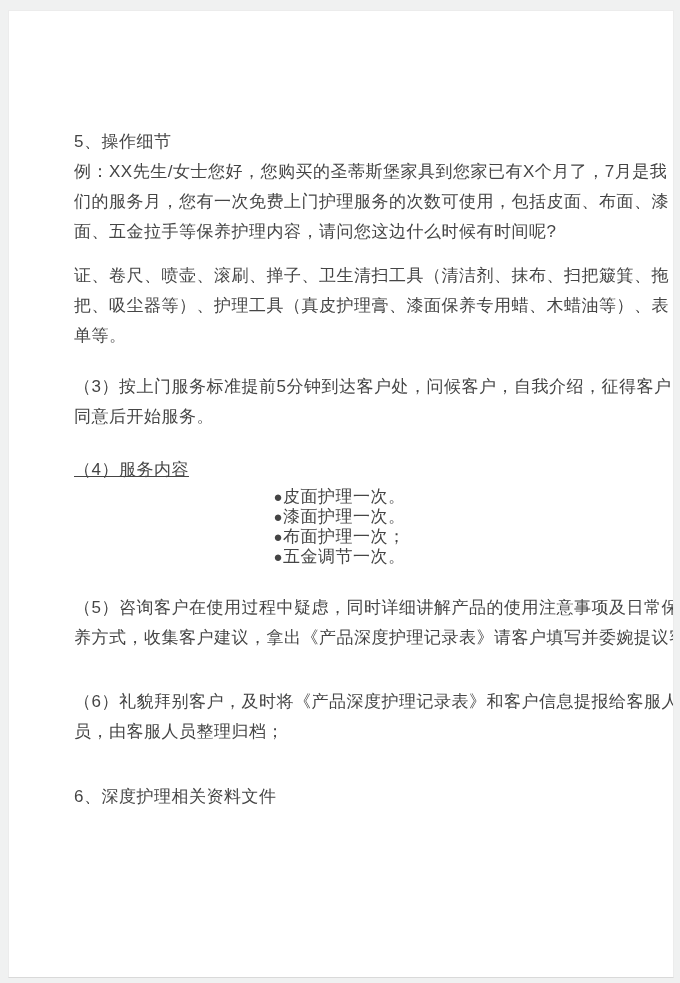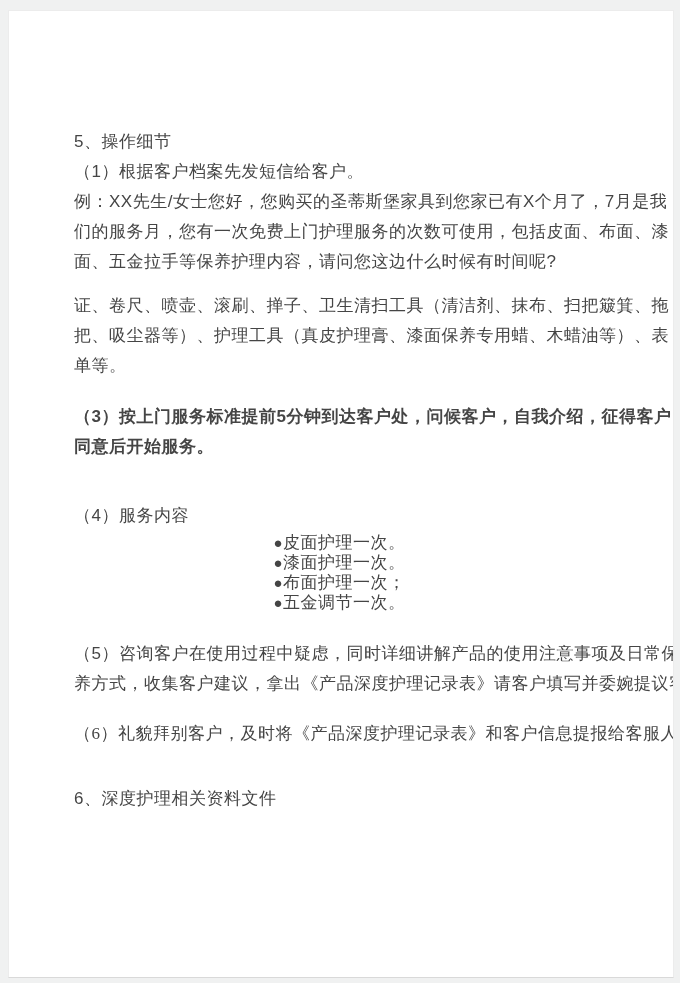--- a/index.html
+++ b/index.html
@@ -27,39 +27,38 @@
     padding: 116px 68px 0 65px;
     color: #454545;
     font-size: 17px;
     letter-spacing: 0.5px;
   }
   .line {
     line-height: 30px;
     white-space: nowrap;
   }
   .block-item2   { margin-top: 14px; }
-  .block-item3   { margin-top: 21px; font-weight: bold; }
-  .block-item4-h { margin-top: 39px; }
+  .block-item3   { margin-top: 21px; }
+  .block-item4-h { margin-top: 23px; text-decoration: underline; }
   .bullet-list   { margin-top: 2px; }
   .bullet-line   { line-height: 20px; white-space: nowrap; text-align: center; }
   .bullet-marker { font-size: 15px; }
   .block-item5   { margin-top: 26px; text-align: right; }
-  .block-item6   { margin-top: 20px; font-family: Liberation Serif, serif; }
+  .block-item6   { margin-top: 34px; }
   .block-sec6    { margin-top: 35px; }
 </style>
 </head>
 <body>
 
 <div class="paper">
   <div class="doc">
 
     <div class="line">5、操作细节</div>
 
     <div>
-      <div class="line">（1）根据客户档案先发短信给客户。</div>
       <div class="line">例：XX先生/女士您好，您购买的圣蒂斯堡家具到您家已有X个月了，7月是我</div>
       <div class="line">们的服务月，您有一次免费上门护理服务的次数可使用，包括皮面、布面、漆</div>
       <div class="line">面、五金拉手等保养护理内容，请问您这边什么时候有时间呢?</div>
     </div>
 
     <div class="block-item2">
       <div class="line">证、卷尺、喷壶、滚刷、掸子、卫生清扫工具（清洁剂、抹布、扫把簸箕、拖</div>
       <div class="line">把、吸尘器等）、护理工具（真皮护理膏、漆面保养专用蜡、木蜡油等）、表</div>
       <div class="line">单等。</div>
     </div>
@@ -86,18 +85,19 @@
       </div>
     </div>
 
     <div class="block-item5">
       <div class="line">（5）咨询客户在使用过程中疑虑，同时详细讲解产品的使用注意事项及日常保</div>
       <div class="line">养方式，收集客户建议，拿出《产品深度护理记录表》请客户填写并委婉提议客</div>
     </div>
 
     <div class="block-item6">
       <div class="line">（6）礼貌拜别客户，及时将《产品深度护理记录表》和客户信息提报给客服人</div>
+      <div class="line">员，由客服人员整理归档；</div>
     </div>
 
     <div class="block-sec6 line">6、深度护理相关资料文件</div>
 
   </div>
 </div>
 
 </body></html>

